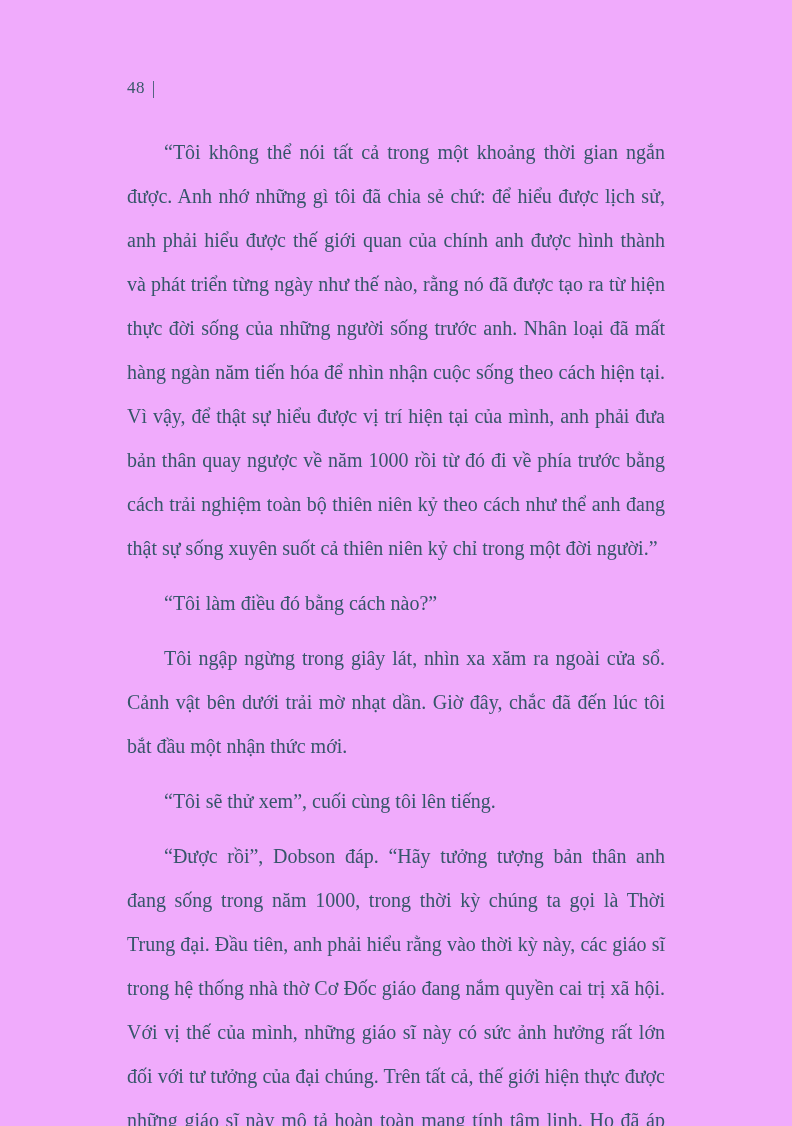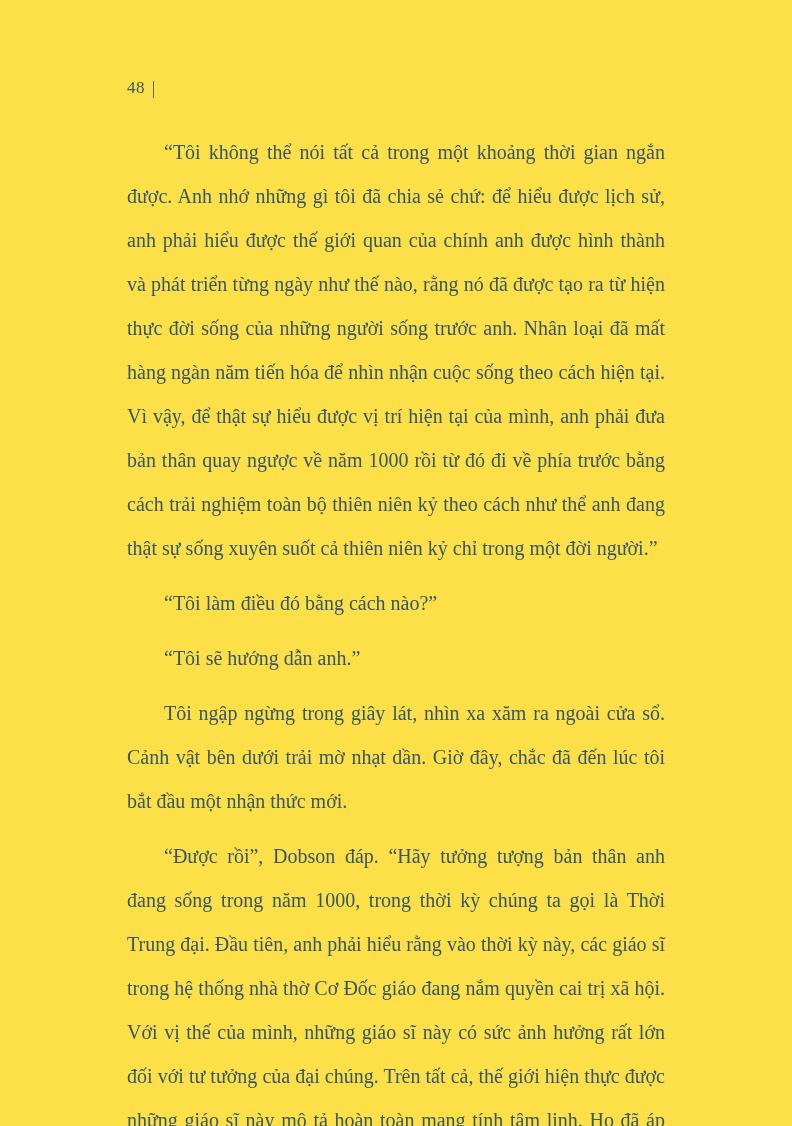--- a/index.html
+++ b/index.html
@@ -9,21 +9,21 @@
     height: 1126px;
     background: #ffffff;
     font-family: "Liberation Serif", "DejaVu Serif", serif;
     overflow: hidden;
   }
   .page {
     position: relative;
     width: 792px;
     height: 1126px;
     padding: 78px 127px 40px 127px;
-    background: #fde047;
+    background: #f0abfc;
   }
   .running-header {
     display: flex;
     align-items: baseline;
     font-size: 17px;
     color: #3a586b;
     letter-spacing: 0.4px;
     margin-bottom: 32px;
     white-space: nowrap;
   }
@@ -60,18 +60,18 @@
 <div class="page">
 
   <div class="running-header">
     <span class="pagenum">48</span>
     <span class="sep">|</span>
   </div>
 
   <div class="body-text">
     <p>“Tôi không thể nói tất cả trong một khoảng thời gian ngắn được. Anh nhớ những gì tôi đã chia sẻ chứ: để hiểu được lịch sử, anh phải hiểu được thế giới quan của chính anh được hình thành và phát triển từng ngày như thế nào, rằng nó đã được tạo ra từ hiện thực đời sống của những người sống trước anh. Nhân loại đã mất hàng ngàn năm tiến hóa để nhìn nhận cuộc sống theo cách hiện tại. Vì vậy, để thật sự hiểu được vị trí hiện tại của mình, anh phải đưa bản thân quay ngược về năm 1000 rồi từ đó đi về phía trước bằng cách trải nghiệm toàn bộ thiên niên kỷ theo cách như thể anh đang thật sự sống xuyên suốt cả thiên niên kỷ chỉ trong một đời người.”</p>
     <p>“Tôi làm điều đó bằng cách nào?”</p>
-    <p>“Tôi sẽ hướng dẫn anh.”</p>
     <p>Tôi ngập ngừng trong giây lát, nhìn xa xăm ra ngoài cửa sổ. Cảnh vật bên dưới trải mờ nhạt dần. Giờ đây, chắc đã đến lúc tôi bắt đầu một nhận thức mới.</p>
+    <p>“Tôi sẽ thử xem”, cuối cùng tôi lên tiếng.</p>
     <p>“Được rồi”, Dobson đáp. “Hãy tưởng tượng bản thân anh đang sống trong năm 1000, trong thời kỳ chúng ta gọi là Thời Trung đại. Đầu tiên, anh phải hiểu rằng vào thời kỳ này, các giáo sĩ trong hệ thống nhà thờ Cơ Đốc giáo đang nắm quyền cai trị xã hội. Với vị thế của mình, những giáo sĩ này có sức ảnh hưởng rất lớn đối với tư tưởng của đại chúng. Trên tất cả, thế giới hiện thực được những giáo sĩ này mô tả hoàn toàn mang tính tâm linh. Họ đã áp đặt tư tưởng của mình lên toàn thể nhân loại và tạo ra một</p>
   </div>
 
 </div>
 
 </body></html>

